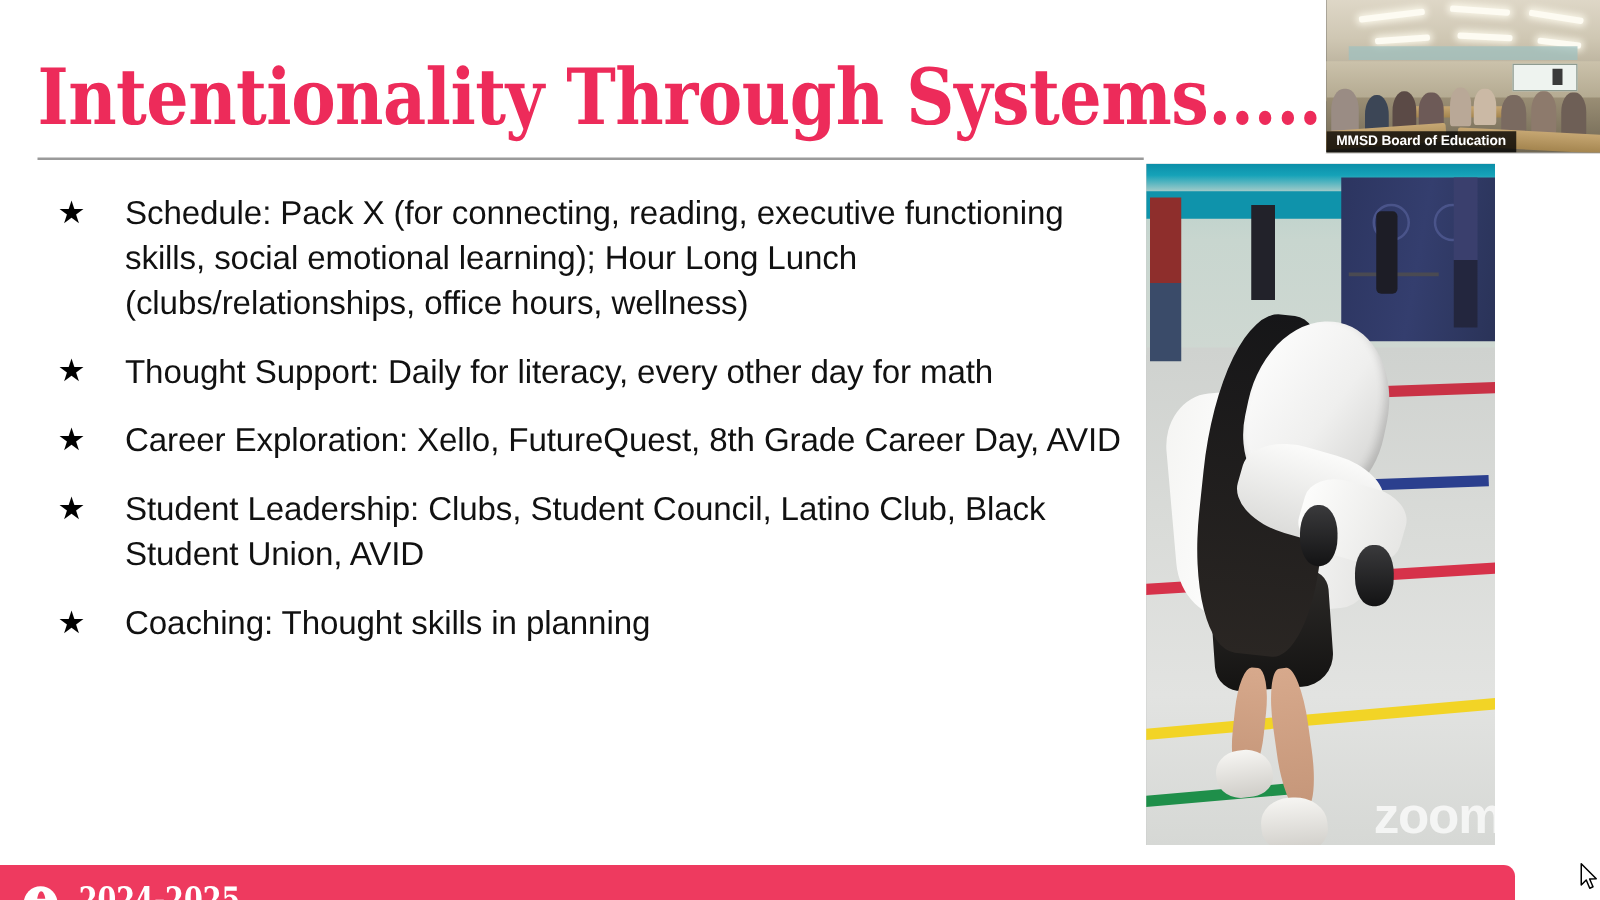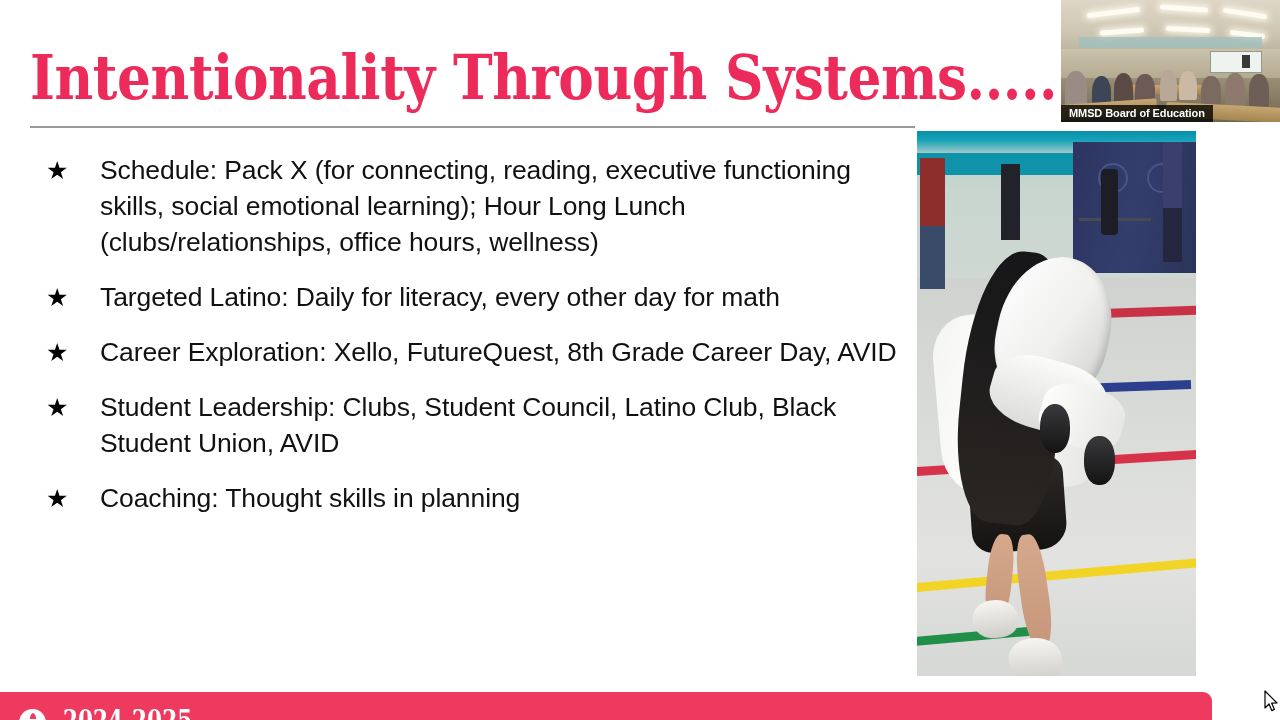--- a/index.html
+++ b/index.html
@@ -295,21 +295,21 @@
 
   <div id="bullet-list">
 
     <div class="bullet-row">
       <span class="bullet-star">★</span>
       <div class="bullet-text"><span class="lead">Schedule</span><span>: Pack X (for connecting, reading, executive functioning skills, social emotional learning); Hour Long Lunch (clubs/relationships, office hours, wellness)</span></div>
     </div>
 
     <div class="bullet-row">
       <span class="bullet-star">★</span>
-      <div class="bullet-text"><span class="lead">Targeted Latino</span><span>: Daily for literacy, every other day for math</span></div>
+      <div class="bullet-text"><span class="lead">Thought Support</span><span>: Daily for literacy, every other day for math</span></div>
     </div>
 
     <div class="bullet-row">
       <span class="bullet-star">★</span>
       <div class="bullet-text"><span class="lead">Career Exploration</span><span>: Xello, FutureQuest, 8th Grade Career Day, AVID</span></div>
     </div>
 
     <div class="bullet-row">
       <span class="bullet-star">★</span>
       <div class="bullet-text"><span class="lead">Student Leadership</span><span>: Clubs, Student Council, Latino Club, Black Student Union, AVID</span></div>
@@ -346,20 +346,21 @@
     <div class="leg l2"></div>
     <div class="shoe s1"></div>
     <div class="shoe s2"></div>
     <div class="stu-hair"></div>
     <div class="stu-headset"></div>
     <div class="stu-headset-strap"></div>
     <div class="stu-arm"></div>
     <div class="ctrl c1"></div>
     <div class="ctrl c2"></div>
 
+    <div id="photo-watermark">zoom</div>
   </div>
 
   <div id="video-tile">
     <div class="vt-ceiling"></div>
     <div class="vt-light a"></div>
     <div class="vt-light b"></div>
     <div class="vt-light c"></div>
     <div class="vt-light d"></div>
     <div class="vt-light e"></div>
     <div class="vt-light f"></div>

